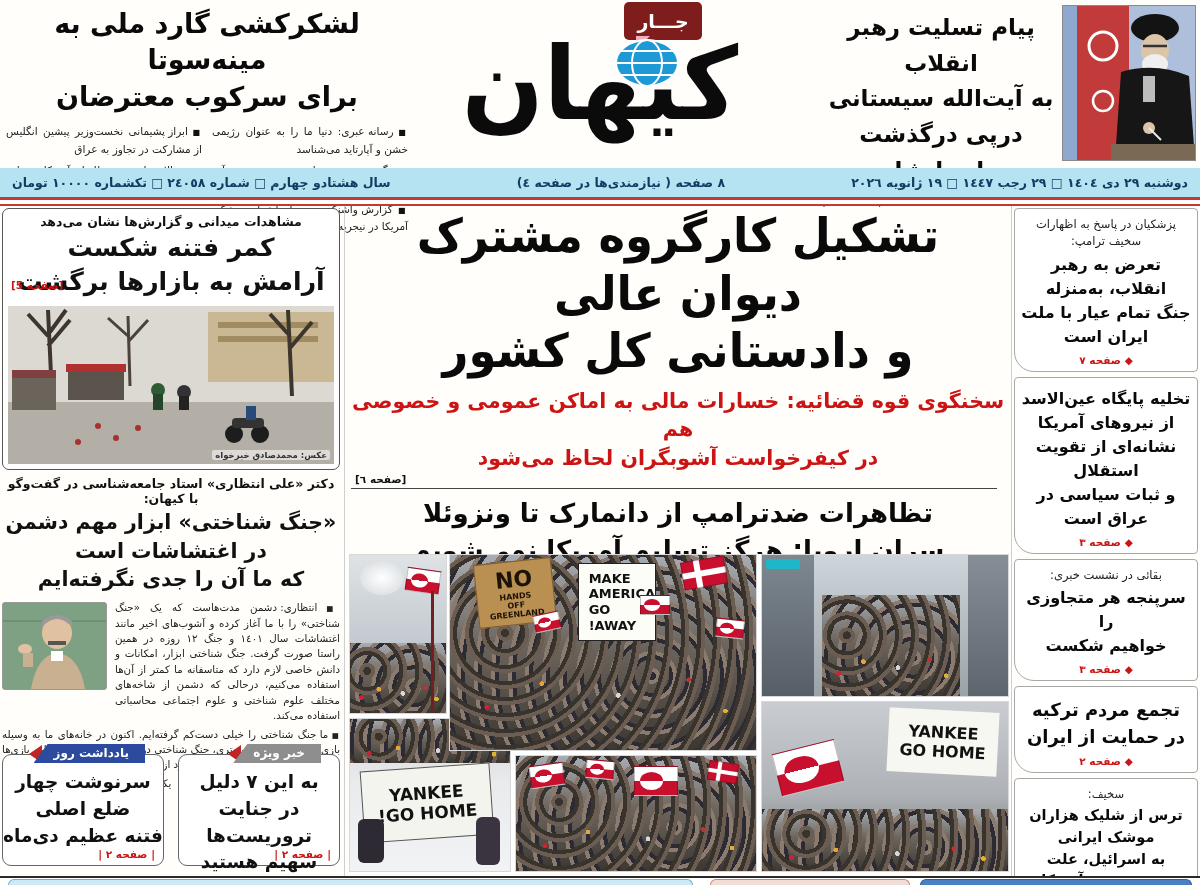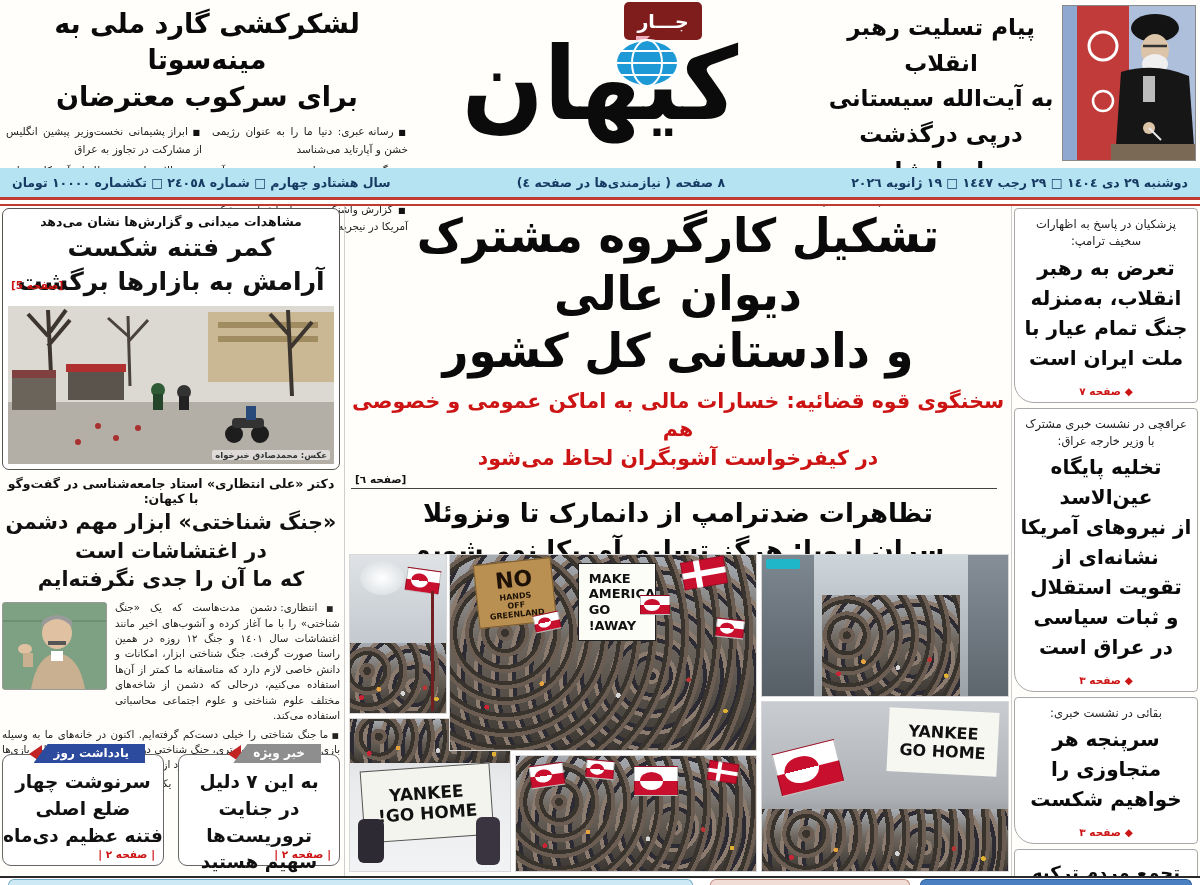--- a/index.html
+++ b/index.html
@@ -118,22 +118,22 @@
     clip-path:polygon(14px 0,100% 0,100% 100%,0 100%); }
   .tag-arrow { width:0; height:0; border-top:9px solid transparent; border-bottom:9px solid transparent;
     border-right:13px solid #c22323; margin-right:-8px; }
   .feature-text { font-size:18.5px; font-weight:bold; line-height:1.45; }
   .feature-ref { position:absolute; bottom:5px; right:8px; color:#cc1414; font-size:10.5px; font-weight:bold; }
 
   
   .card { border:1px solid #a8a8a8; border-radius:4px 4px 4px 20px; background:#fff;
     text-align:center; padding:7px 5px 5px 5px; }
   .card-kicker { font-size:11.5px; color:#222; line-height:1.5; }
-  .card-text { font-size:20px; font-weight:bold; line-height:1.5; margin-top:2px; color:#0a0a0a; }
-  .card-ref { color:#cc1414; font-size:10.5px; font-weight:bold; margin-top:12px; }
+  .card-text { font-size:16px; font-weight:bold; line-height:1.5; margin-top:2px; color:#0a0a0a; }
+  .card-ref { color:#cc1414; font-size:10.5px; font-weight:bold; margin-top:5px; }
 
   
   .bottom-strip { position:absolute; left:0; bottom:0; width:1200px; height:9px;
     border-top:2px solid #2a2a2a; background:#fff; }
   .strip-box { position:absolute; bottom:0; height:6px; border-radius:6px 6px 0 0; }
   .strip-blue-light { left:8px; width:685px; background:#cde9f6; border:1px solid #79aec7; border-bottom:none; }
   .strip-pink { left:710px; width:200px; background:#f2ddd6; border:1px solid #bd8d7e; border-bottom:none; }
   .strip-blue { left:920px; width:272px; background:#4a7fc1; border:1px solid #2f5f9e; border-bottom:none; }
 </style>
 </head>
@@ -366,22 +366,20 @@
 </div>
 
 <div class="sidebar">
   <div class="card">
     <div class="card-kicker ml">پزشکیان در پاسخ به اظهارات سخیف ترامپ:</div>
     <div class="card-text ml">تعرض به رهبر انقلاب، به‌منزله
 جنگ تمام عیار با ملت ایران است</div>
     <div class="card-ref">◆ صفحه ٧</div>
   </div>
   <div class="card">
-    <div class="card-kicker ml">عراقچی در نشست خبری مشترک
-با وزیر خارجه عراق:</div>
     <div class="card-text ml">تخلیه پایگاه عین‌الاسد
 از نیروهای آمریکا
 نشانه‌ای از تقویت استقلال
 و ثبات سیاسی در عراق است</div>
     <div class="card-ref">◆ صفحه ٣</div>
   </div>
   <div class="card">
     <div class="card-kicker ml">بقائی در نشست خبری:</div>
     <div class="card-text ml">سرپنجه هر متجاوزی را
 خواهیم شکست</div>

